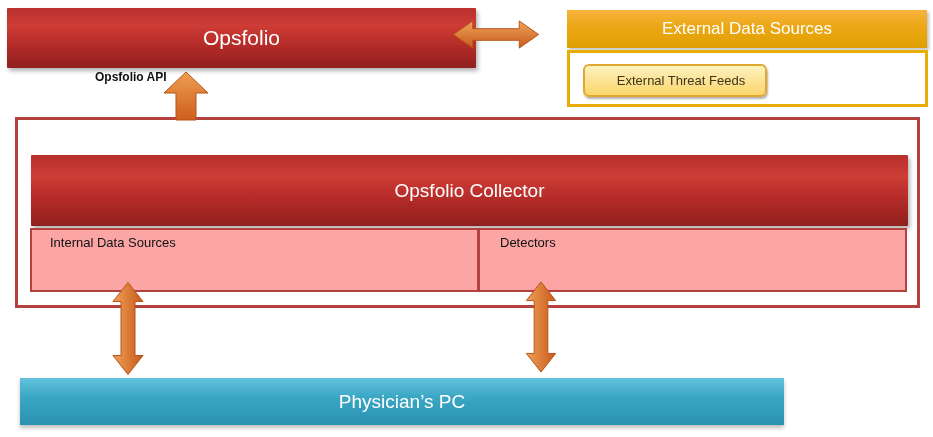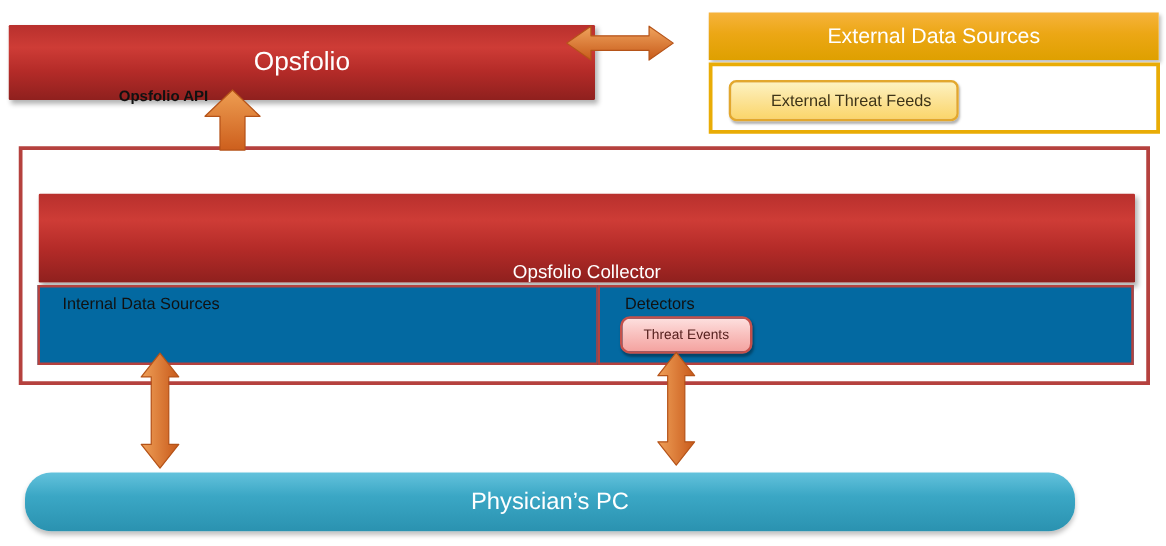--- a/index.html
+++ b/index.html
@@ -9,22 +9,22 @@
   }
   .abs{position:absolute;box-sizing:border-box;}
 
   
   .red-banner{
     background:linear-gradient(180deg,#b8302d 0%,#ce3c36 30%,#b42b28 62%,#8f201e 100%);
     color:#ffffff;display:flex;align-items:center;justify-content:center;
     box-shadow:2px 3px 4px rgba(0,0,0,0.30);
     border-radius:1px;
   }
-  #opsfolio-box{left:7px;top:20px;width:469px;height:60px;font-size:21px;z-index:2;}
-  #collector-box{left:31px;top:155px;width:877px;height:71px;font-size:15px;z-index:2;align-items:flex-end;}
+  #opsfolio-box{left:7px;top:8px;width:469px;height:60px;font-size:21px;z-index:2;}
+  #collector-box{left:31px;top:155px;width:877px;height:71px;font-size:19px;z-index:2;}
 
   
   #external-header{
     left:567px;top:10px;width:360px;height:38px;
     background:linear-gradient(180deg,#f6b33c 0%,#eca715 45%,#dfa000 100%);
     color:#ffffff;display:flex;align-items:center;justify-content:center;font-size:17px;
     box-shadow:2px 2px 3px rgba(0,0,0,0.25);z-index:2;
   }
   #external-body{
     left:567px;top:50px;width:361px;height:57px;background:#ffffff;
@@ -41,42 +41,42 @@
   
   #api-label{left:95px;top:70px;width:110px;font-size:12px;font-weight:700;color:#111111;z-index:3;}
 
   
   #outer-container{
     left:15px;top:117px;width:905px;height:191px;
     border:3px solid #b5413e;background:transparent;z-index:1;
   }
 
   
-  .inner-box{background:#0369a1;border:2px solid #b5413e;z-index:2;}
+  .inner-box{background:#fca5a5;border:2px solid #b5413e;z-index:2;}
   #internal-box{left:30px;top:228px;width:449px;height:64px;}
   #detectors-box{left:478px;top:228px;width:429px;height:64px;}
   .inner-title{position:absolute;top:5px;font-size:13px;color:#111111;}
   #internal-title{left:18px;}
   #detectors-title{left:20px;}
   .pink-button{
     position:absolute;border-radius:8px;
     background:linear-gradient(180deg,#fddfde 0%,#f9c2c0 45%,#f4a3a0 100%);
     border:2px solid #c4504b;color:#55201e;font-size:11px;
     display:flex;align-items:center;justify-content:center;
     box-shadow:1px 2px 2px rgba(0,0,0,0.35);
   }
   #system-info-button{left:13px;top:23px;width:157px;height:26px;}
   #threat-events-button{left:16px;top:23px;width:102px;height:26px;}
 
   
   #pc-box{
-    left:20px;top:378px;width:840px;height:47px;
+    left:20px;top:378px;width:764px;height:47px;
     background:linear-gradient(180deg,#63c2dc 0%,#3ba7c5 40%,#2a92b0 100%);
     color:#ffffff;display:flex;align-items:center;justify-content:center;font-size:19px;
-    box-shadow:0 3px 4px rgba(0,0,0,0.25);z-index:2;border-radius:21px;
+    box-shadow:0 3px 4px rgba(0,0,0,0.25);z-index:2;
   }
 
   .arrow{z-index:5;}
 </style>
 </head>
 <body>
 
 <div id="stage">
 
   <div class="abs red-banner" id="opsfolio-box">
@@ -117,23 +117,20 @@
   <div class="abs red-banner" id="collector-box">
     <span>Opsfolio Collector</span>
   </div>
 
   <div class="abs inner-box" id="internal-box">
     <div class="inner-title" id="internal-title">Internal Data Sources</div>
   </div>
 
   <div class="abs inner-box" id="detectors-box">
     <div class="inner-title" id="detectors-title">Detectors</div>
-    <div class="pink-button" id="threat-events-button">
-      <span>Threat Events</span>
-    </div>
   </div>
 
   <svg class="abs arrow" style="left:112px;top:281px;" width="32" height="95" viewBox="0 0 32 94">
     <defs>
       <linearGradient id="gv1" x1="0" y1="0" x2="1" y2="0">
         <stop offset="0" stop-color="#efa058"></stop>
           <stop offset="1" stop-color="#c8591a"></stop>
       </linearGradient>
     </defs>
     <polygon points="16,1 31,20 23,20 23,74 31,74 16,93 1,74 9,74 9,20 1,20" fill="url(#gv1)" stroke="#b55318" stroke-width="1" stroke-linejoin="round"></polygon>

